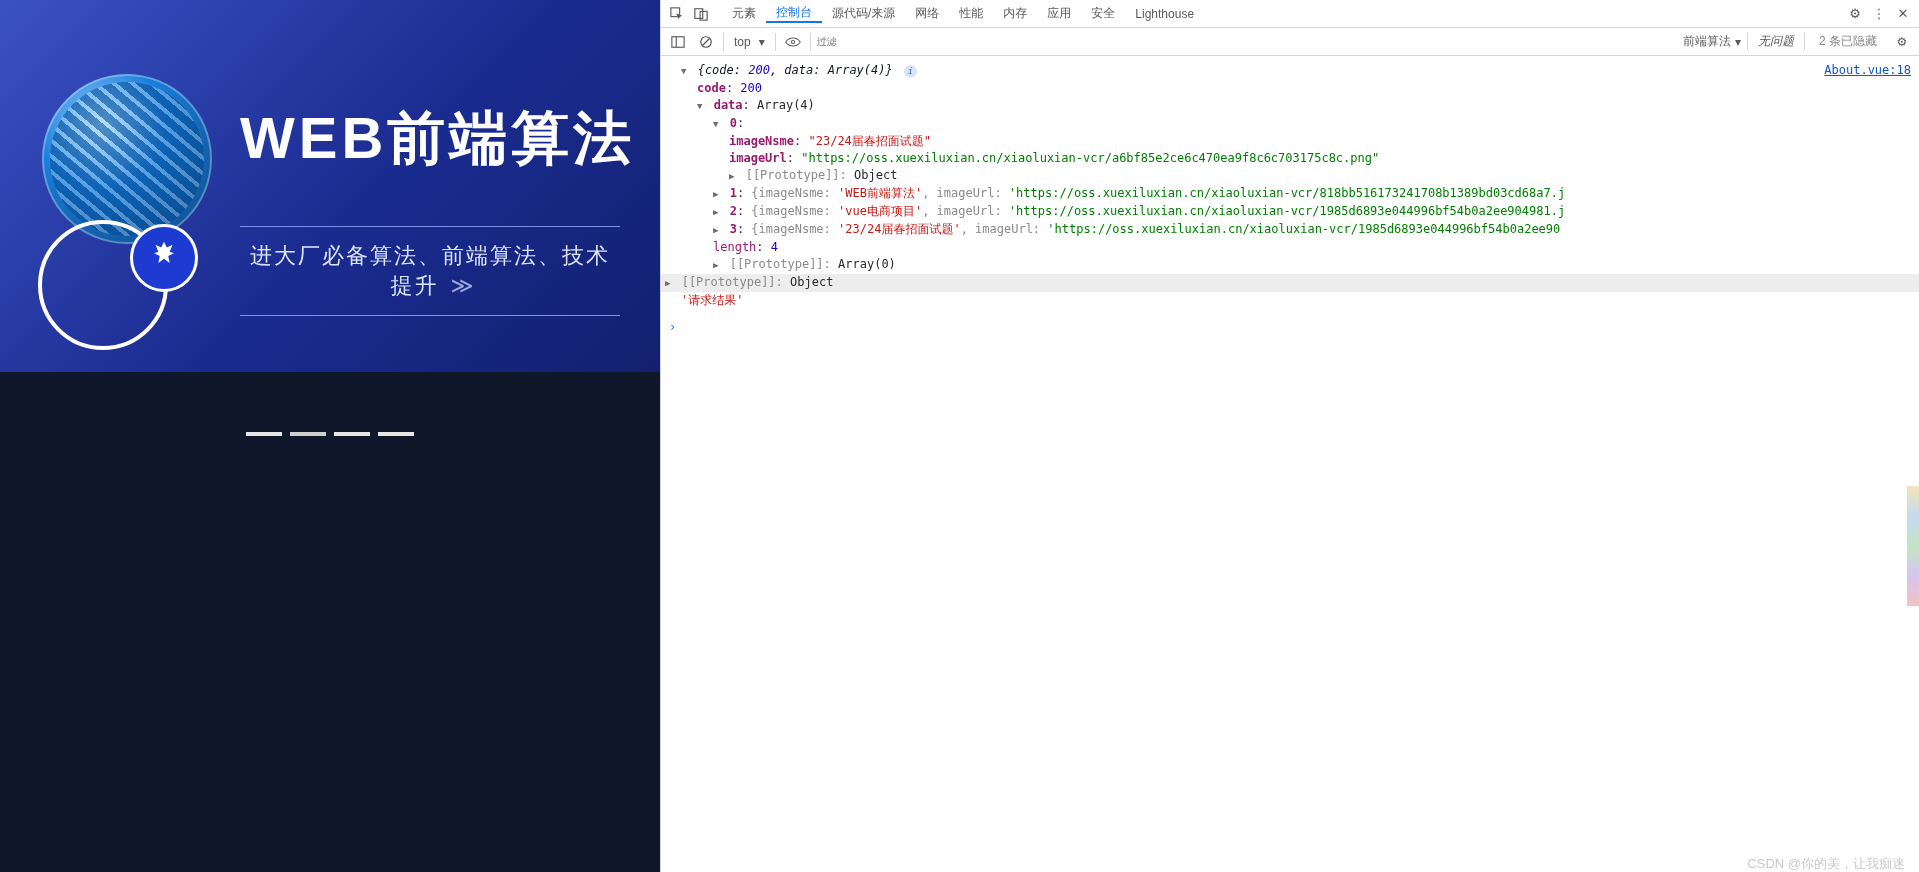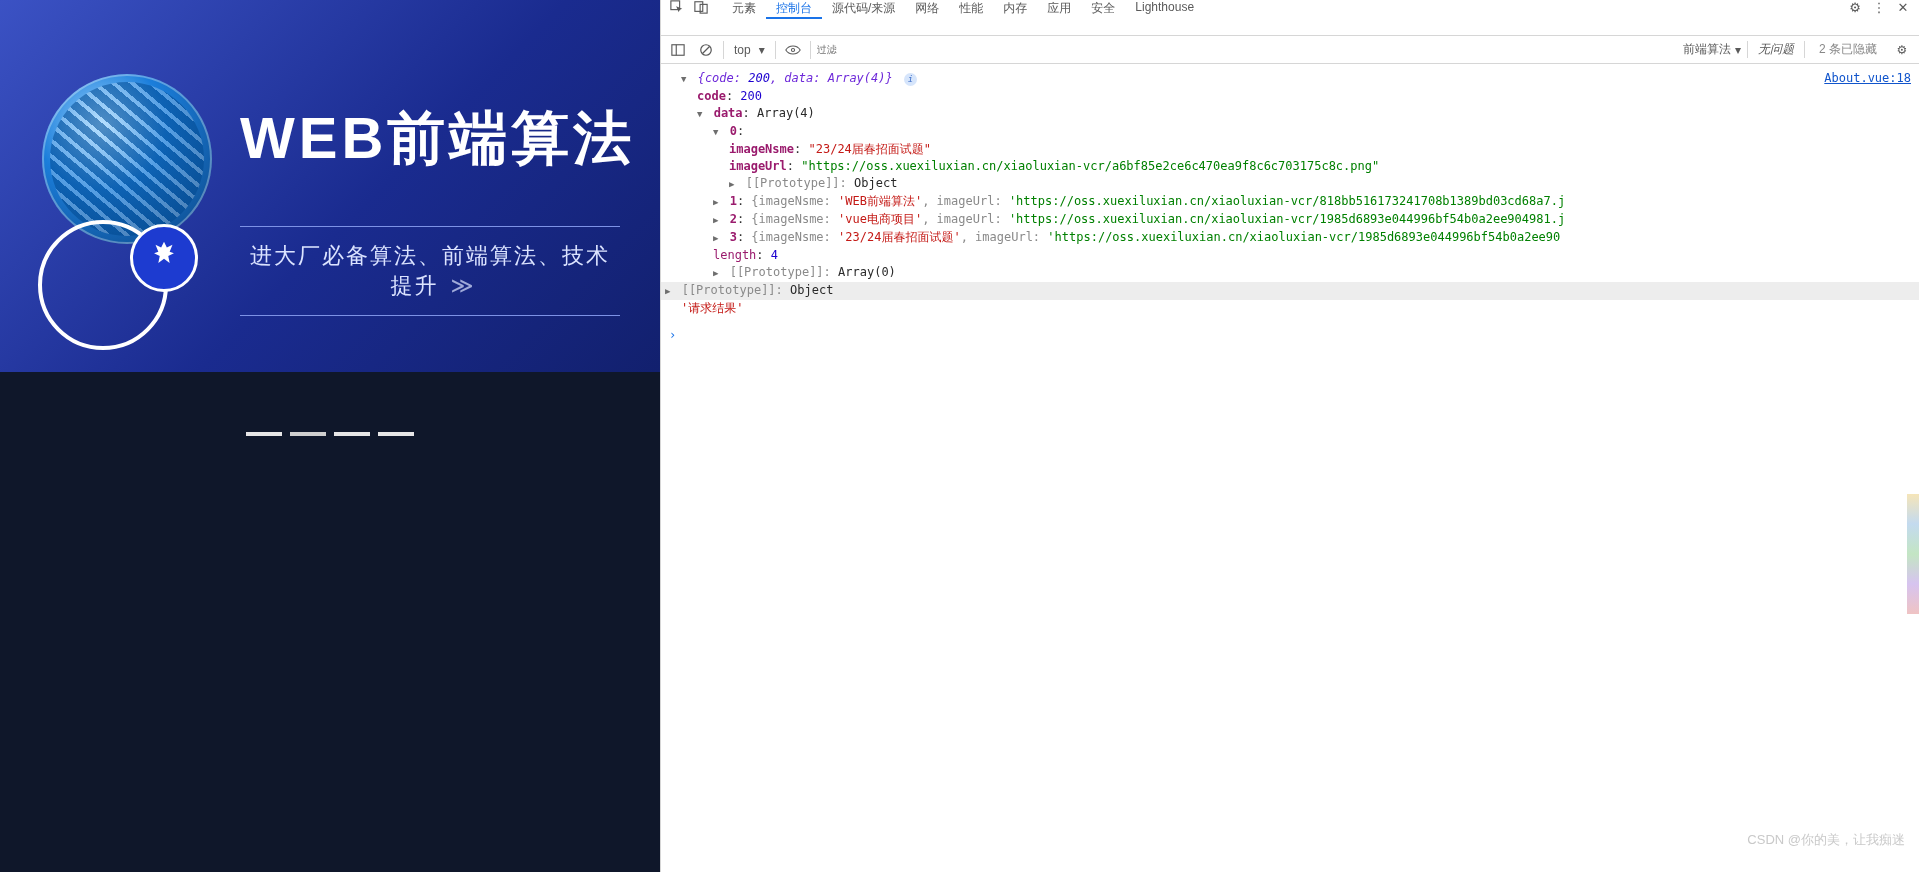--- a/index.html
+++ b/index.html
@@ -23,21 +23,21 @@
   .hero-hr{border:none;border-top:1px solid #7d92e6; margin-bottom:14px;}
   .hero-sub{color:#dbe3ff; font-size:22px; letter-spacing:2px; text-align:center;}
   .hero-sub .arr{letter-spacing:-4px; opacity:.7; padding-left:4px;}
   .hero-hr2{border:none;border-top:1px solid #7d92e6; margin-top:14px;}
   .dots{position:absolute; left:0; right:0; top:432px; display:flex; justify-content:center; gap:8px;}
   .dot{width:36px;height:4px;background:#e6e6e6;}
   .dot.active{background:#cfcfcf;}
 
   
   .devtools { flex:1; height:100%; border-left:1px solid #d6d6d6; display:flex; flex-direction:column; }
-  .dt-tabs { height:36px; border-bottom:1px solid #d6d6d6; display:flex; align-items:flex-start; padding:0 4px; gap:0; color:#5a5a5a;}
+  .dt-tabs { height:28px; border-bottom:1px solid #d6d6d6; display:flex; align-items:center; padding:0 4px; gap:0; color:#5a5a5a;}
   .dt-tabs .icon{display:flex;align-items:center;justify-content:center;width:24px;font-size:13px;color:#5a5a5a;}
   .dt-tabs .sep{width:1px;background:#d6d6d6;margin:4px 4px;}
   .tab{padding:0 10px;display:flex;align-items:center;font-size:12px;cursor:default;}
   .tab.active{color:#1a73e8;border-bottom:2px solid#1a73e8;}
   .dt-tabs .spacer{flex:1;}
   .dt-toolbar{height:28px;border-bottom:1px solid #d6d6d6;display:flex;align-items:center;padding:0 6px;gap:6px;color:#5a5a5a;}
   .tb-icon{width:22px;height:20px;display:flex;align-items:center;justify-content:center;font-size:14px;}
   .tb-sep{width:1px;height:18px;background:#d6d6d6;}
   .ctx{display:flex;align-items:flex-end;gap:8px;font-size:12px;padding:0 4px;border-radius:3px;}
   .filter{flex:0 0 480px;height:20px;border:none;background:transparent;color:#777;font-size:10px;outline:none;}
@@ -59,27 +59,27 @@
   .caret{color:#6e6e6e;padding-right:4px;}
   .caret.down::before{content:"▼";font-size:9px;}
   .caret.right::before{content:"▶";font-size:9px;}
   .key   {color:#9a1b6d;}
   .keyBold{color:#9a1b6d;font-weight:600;}
   .num   {color:#1c00cf;}
   .str   {color:#c41a16;}
   .strGreen{color:#008000;}
   .objn  {color:#292929;}
   .faint {color:#8a8a8a;text-align:center;}
-  .faintItalic{color:#6d28d9;font-style:italic;}
+  .faintItalic{color:#0f172a;font-style:italic;}
   .info-badge{display:inline-block;width:13px;height:13px;border-radius:50%;background:#d6e5fb;color:#3b6cc7;font-size:9px;text-align:center;line-height:13px;font-style:italic;margin-left:4px;}
   .row{white-space:nowrap;}
   .row-hl{background:#ededed;margin:0 -4px;padding-left:4px;}
   .red-label{color:#c41a16;}
   .prompt{color:#1a73e8;padding-left:4px;}
-  .watermark{position:absolute;right:14px;bottom:24px;color:#c9c9c9;font-size:13px;font-family:"Microsoft YaHei",sans-serif;}
+  .watermark{position:absolute;right:14px;bottom:0;color:#c9c9c9;font-size:13px;font-family:"Microsoft YaHei",sans-serif;}
   .vscroll{position:absolute;right:0;top:430px;width:12px;height:120px;background:linear-gradient(#e7be4f,#6aa3d8,#6abf6a,#9a6ad8,#d86a6a);opacity:.4;}
 </style>
 </head>
 <body>
 
 <div class="page">
   <div class="hero">
     <div class="circle-big"></div>
     <div class="circle-ring"></div>
     <div class="circle-small">

